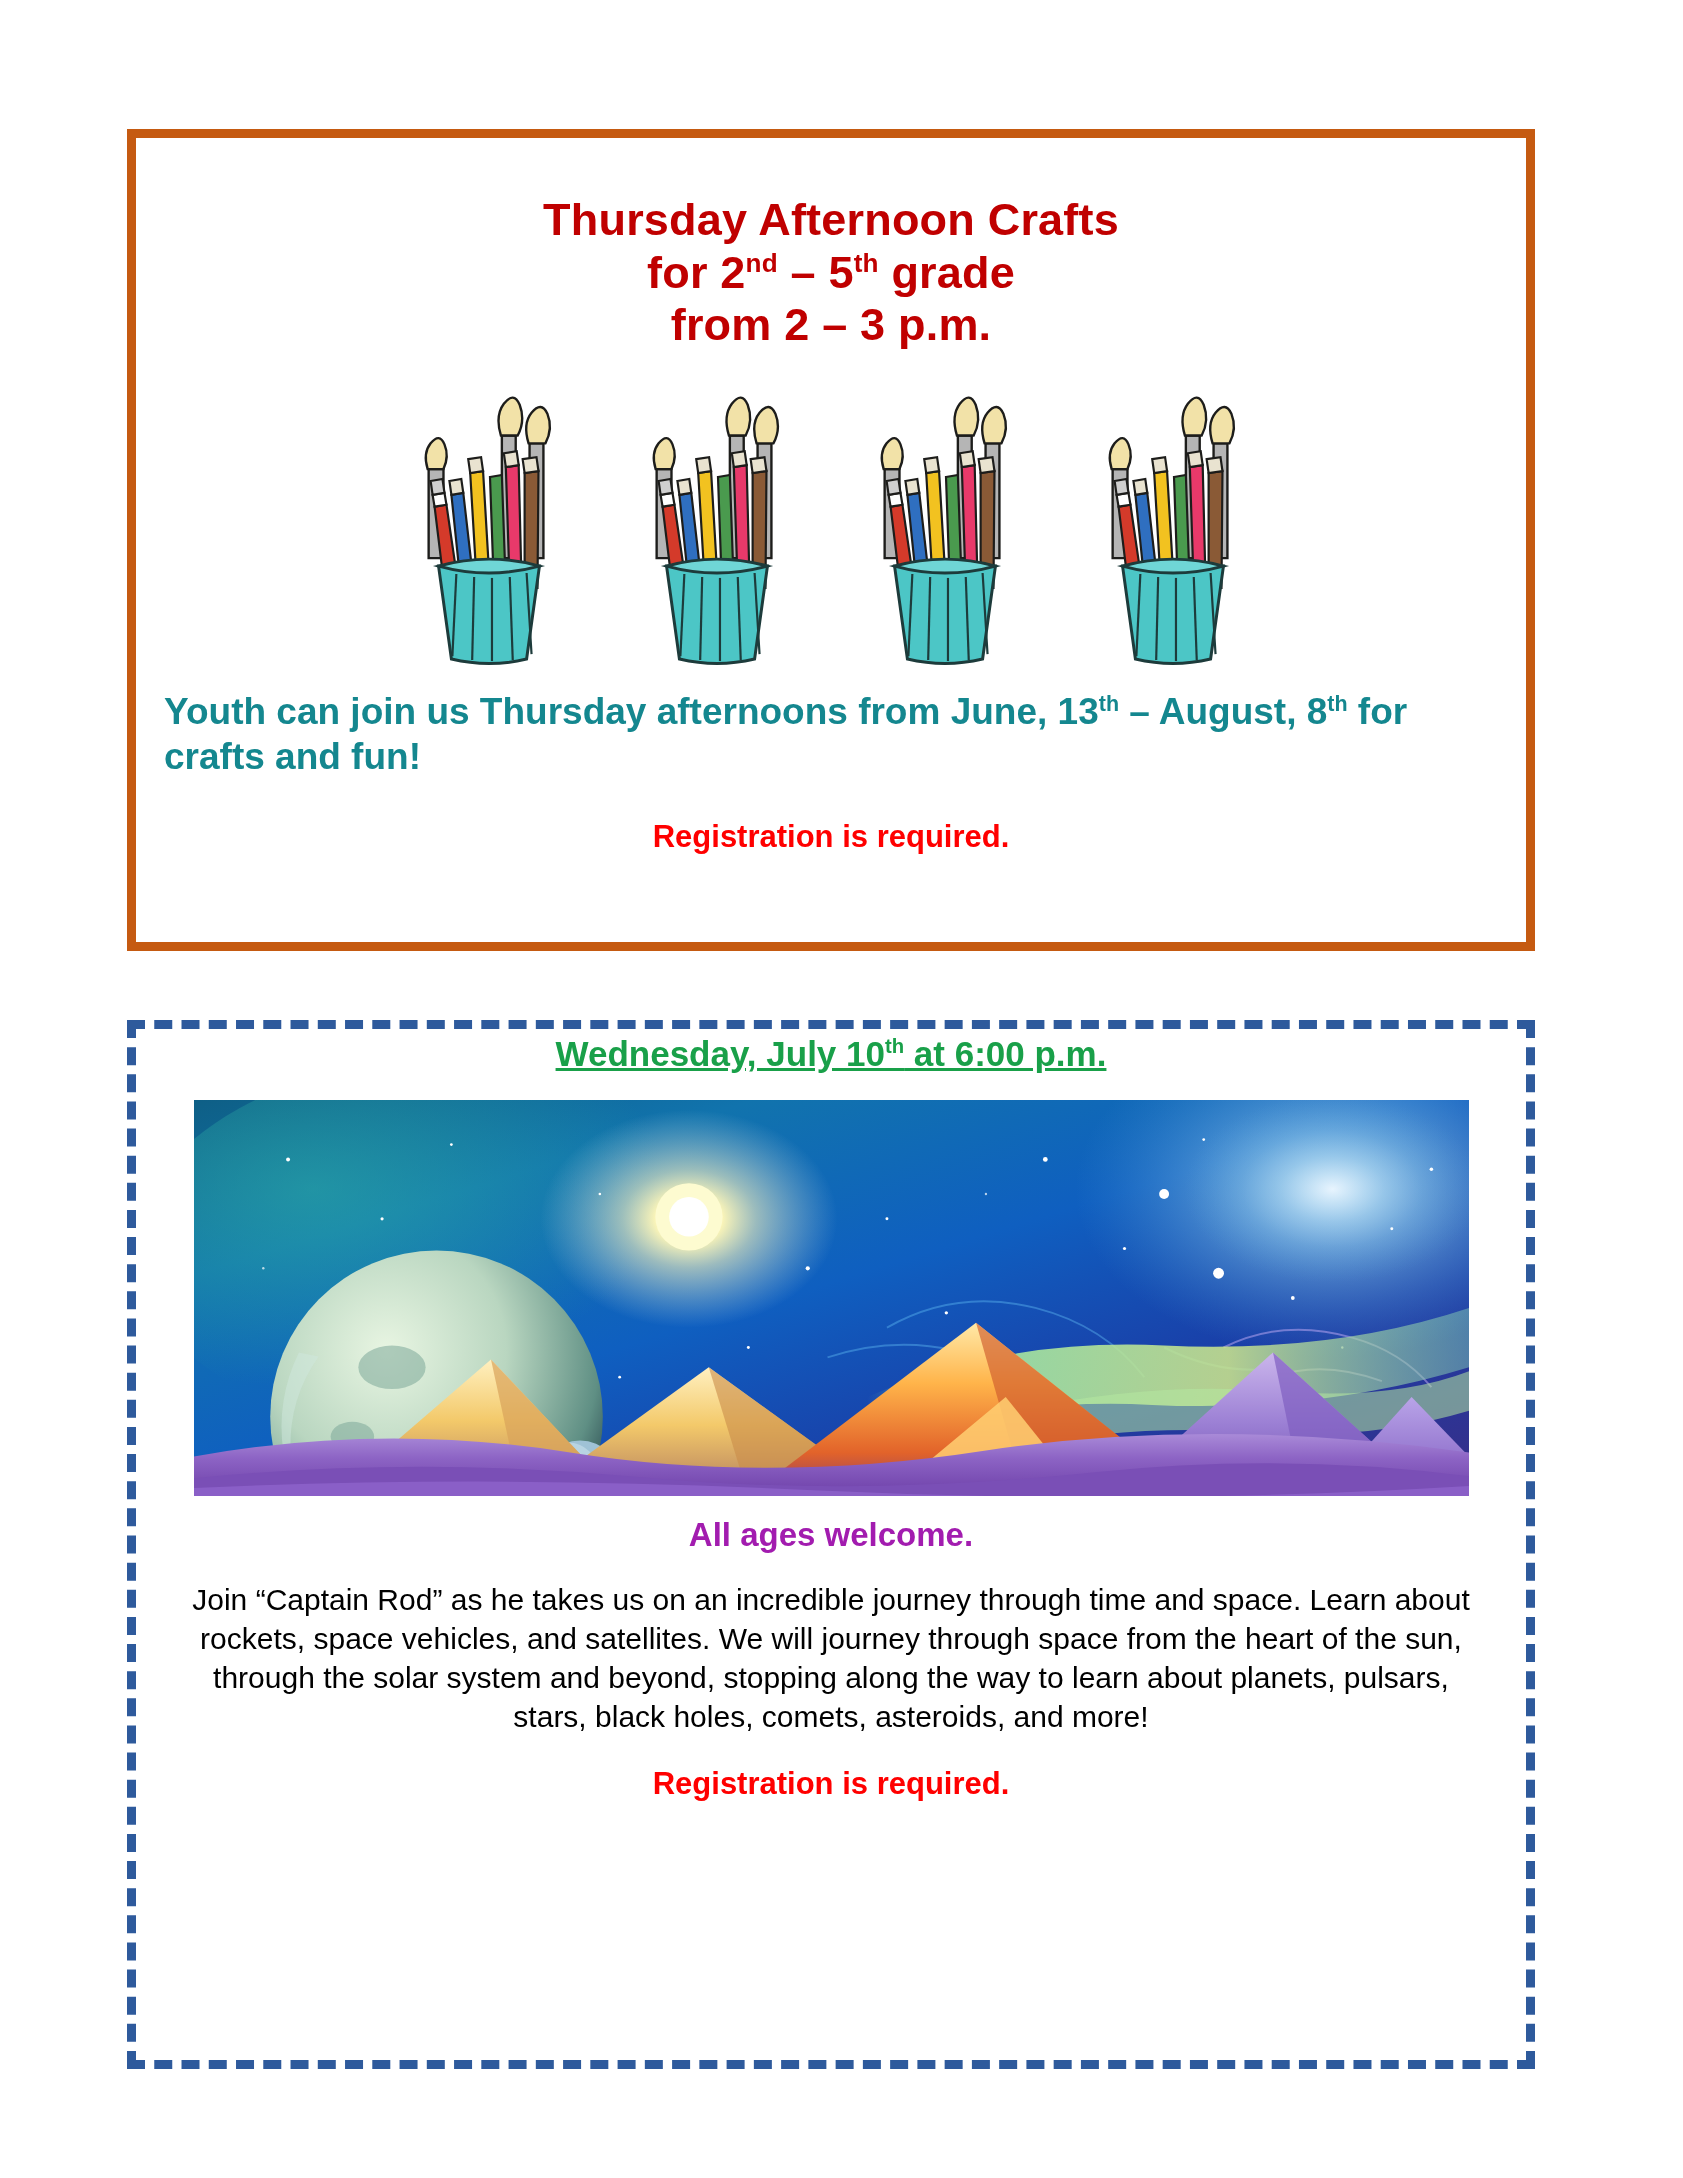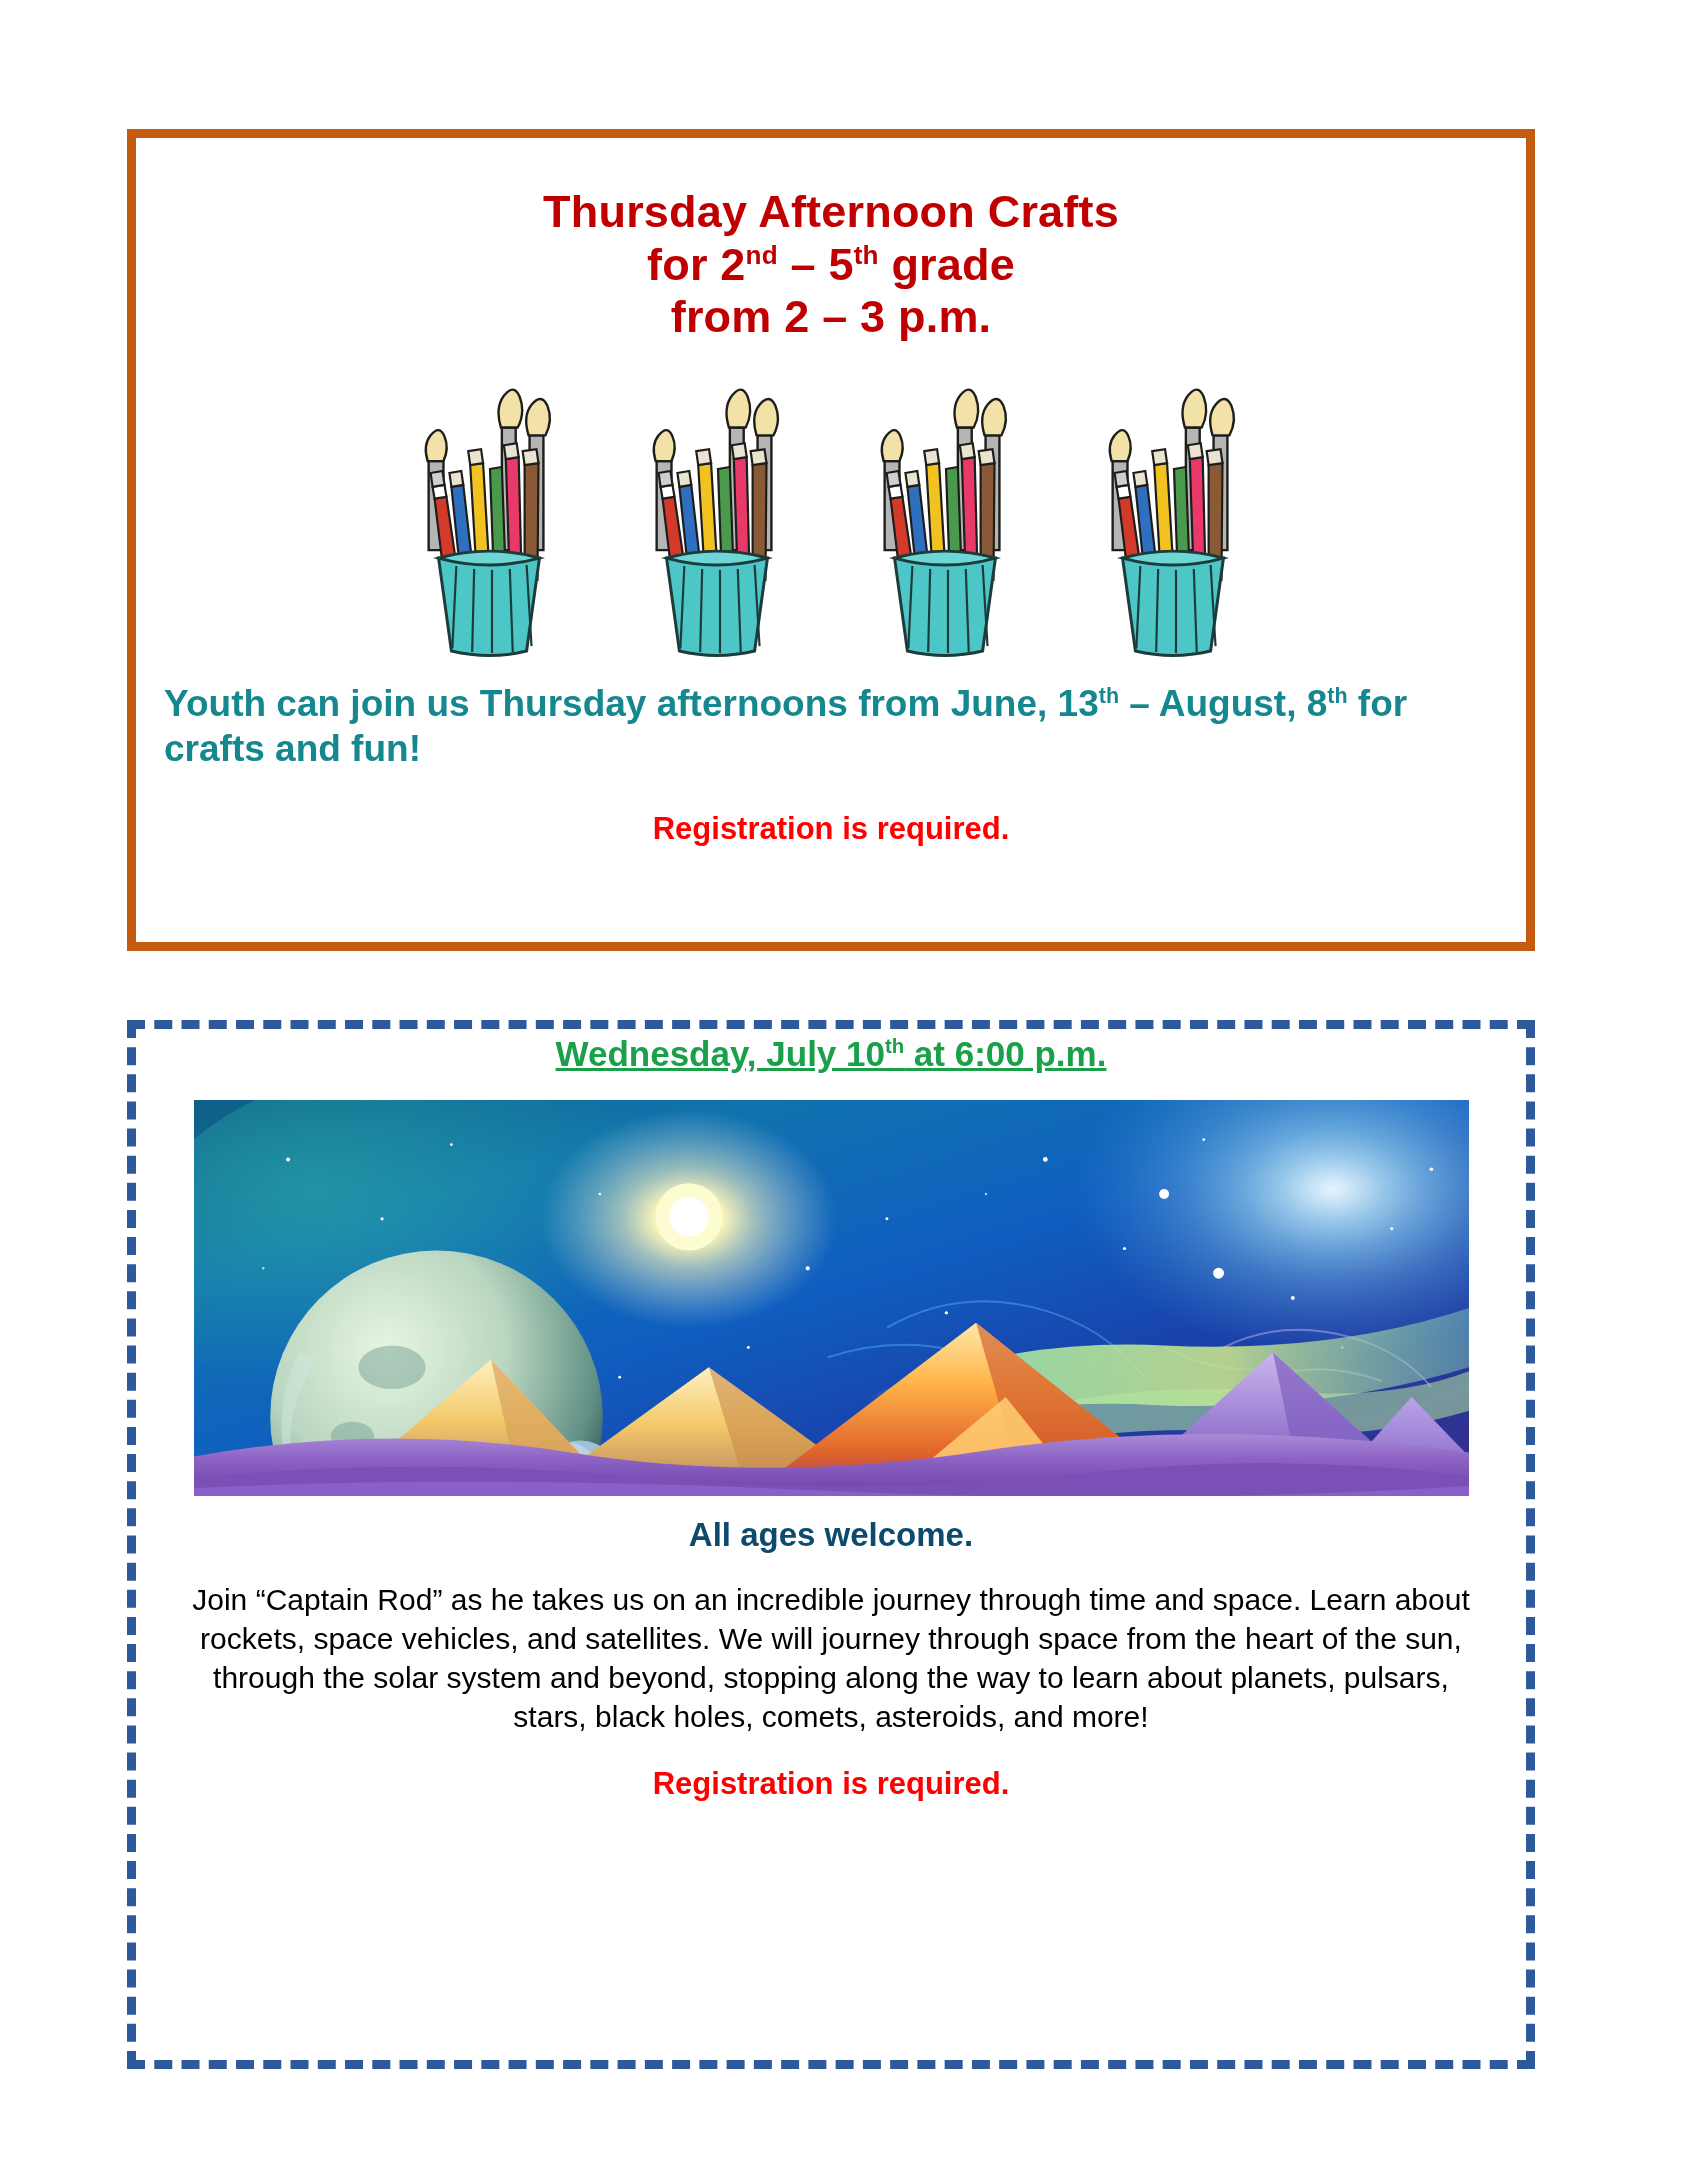--- a/index.html
+++ b/index.html
@@ -29,21 +29,21 @@
     left: 127px;
     top: 129px;
     width: 1408px;
     height: 822px;
     border: 9px solid #C55A11;
     background: #ffffff;
     box-sizing: border-box;
   }
 
   .crafts-heading {
-    margin: 0;
+    margin: 8px;
     padding-top: 48px;
     text-align: center;
     color: #C00000;
     font-weight: bold;
     font-size: 45px;
     line-height: 1.17;
     letter-spacing: 0.2px;
   }
   .crafts-heading .ln { display: block; white-space: nowrap; }
 
@@ -124,21 +124,21 @@
     height: 396px;
     position: relative;
     overflow: hidden;
     background: #0c2a5e;
   }
   .space-art svg { display: block; width: 1275px; height: 396px; }
 
   .universe-allages {
     margin: 20px 0 0 0;
     text-align: center;
-    color: #0c4a6e;
+    color: #a21caf;
     font-weight: bold;
     font-size: 33px;
   }
 
   .universe-body {
     margin: 26px auto 0 auto;
     width: 1287px;
     text-align: center;
     color: #000000;
     font-size: 30px;

